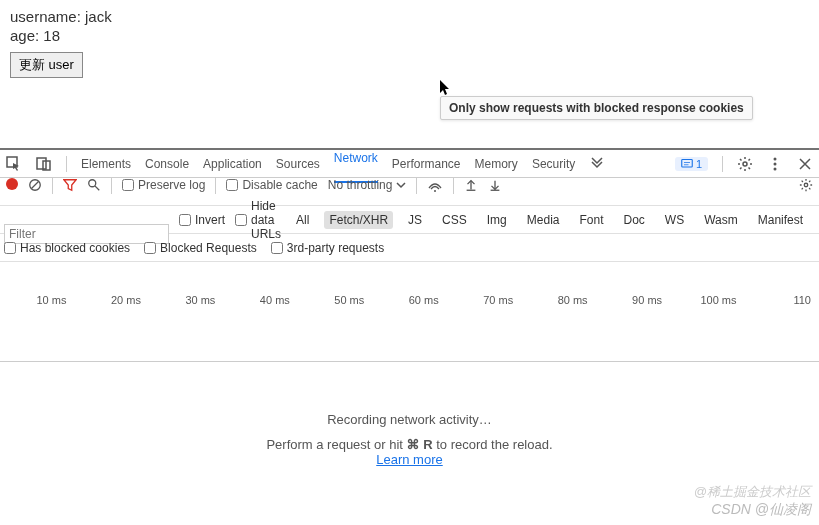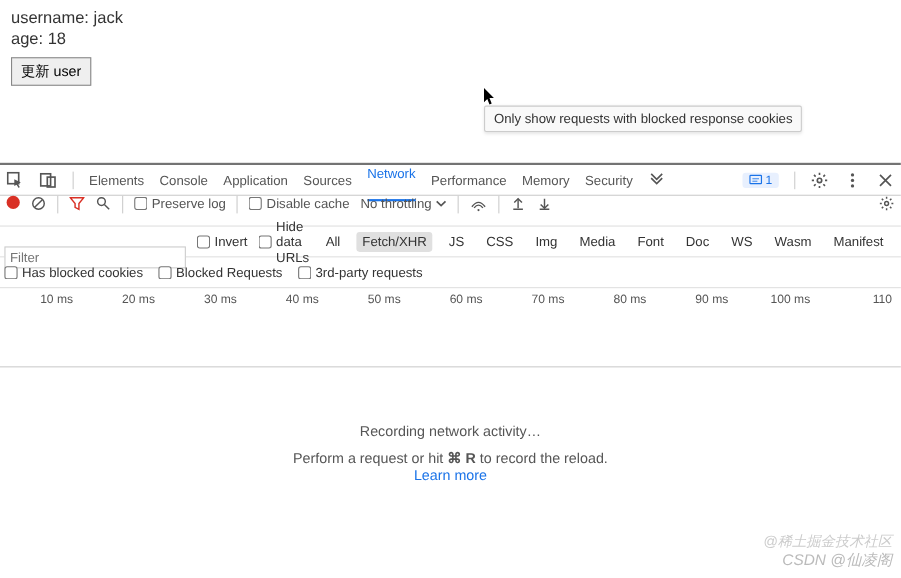--- a/index.html
+++ b/index.html
@@ -1,20 +1,20 @@
 <!DOCTYPE html>
 <html><head>
   <meta charset="utf-8">
   <style>
     * { margin: 0; padding: 0; box-sizing: border-box; font-family: -apple-system, BlinkMacSystemFont, "Segoe UI", Arial, sans-serif; }
     body { background: #fff; font-size: 13px; color: #333; width: 819px; height: 525px; overflow: hidden; position: relative; }
     .app { padding: 8px 10px; }
     .line { font-size: 15px; margin-bottom: 2px; }
     .btn-update { margin-top: 6px; padding: 3px 8px; border: 1px solid #888; background: #efefef; font-size: 13px; cursor: pointer; }
-    .tooltip { position: absolute; left: 440px; top: 96px; background: #f9f9f9; border: 1px solid #ccc; padding: 4px 8px; font-size: 12px; color: #333; border-radius: 2px; box-shadow: 0 1px 3px rgba(0,0,0,.1); }
+    .tooltip { position: absolute; left: 440px; top: 96px; background: #f9f9f9; border: 1px solid #ccc; padding: 4px 8px; font-size: 12px; color: #333; border-radius: 2px; box-shadow: 0 1px 3px rgba(0,0,0,.1); font-weight: bold; }
     .cursor { position: absolute; left: 440px; top: 80px; }
     .cursor svg { width: 12px; height: 16px; }
     .devtools { position: absolute; left: 0; right: 0; top: 148px; border-top: 2px solid #737373; background: #fff; }
     .tabbar { display: flex; align-items: center; height: 28px; border-bottom: 1px solid #ccc; padding: 0 6px; gap: 14px; font-size: 12px; color: #555; }
     .tabbar .icon { display: inline-flex; align-items: center; justify-content: center; width: 16px; height: 16px; }
     .tab { cursor: pointer; padding: 6px 0; }
     .tab.active { color: #1a73e8; border-bottom: 2px solid #1a73e8; padding-bottom: 16px; }
     .spacer { flex: 1; }
     .msgcount { display: flex; align-items: center; gap: 3px; background: #e8f0fe; color: #1a73e8; padding: 1px 6px; border-radius: 3px; font-size: 11px; }
     .toolbar { display: flex; align-items: flex-start; height: 28px; border-bottom: 1px solid #e0e0e0; padding: 0 6px; gap: 10px; font-size: 12px; color: #555; }
@@ -24,27 +24,27 @@
     .chk { display: flex; align-items: center; gap: 4px; }
     .chk input { width: 12px; height: 12px; }
     .throttle { display: flex; align-items: center; gap: 4px; }
     .dlup svg { width: 14px; height: 14px; }
     .toolbar-right { margin-left: auto; display: flex; align-items: center; gap: 8px; }
     .filterbar { display: flex; align-items: center; height: 28px; border-bottom: 1px solid #e0e0e0; padding: 0 4px; gap: 10px; font-size: 12px; color: #333; }
     .filter-input { width: 165px; height: 20px; border: 1px solid #ccc; padding: 0 4px; font-size: 12px; margin-top: 29px; }
     .type { cursor: pointer; padding: 2px 5px; border-radius: 3px; }
     .type.active { background: #e0e0e0; }
     .filterbar2 { display: flex; align-items: center; height: 28px; border-bottom: 1px solid #e0e0e0; padding: 0 4px; gap: 14px; font-size: 12px; color: #333; }
-    .timeline { height: 72px; border-bottom: 1px solid #ccc; position: relative; }
+    .timeline { height: 72px; border-bottom: 1px solid #ccc; position: relative; margin-top: 28px; }
     .tlabels { display: flex; font-size: 11px; color: #555; padding-top: 4px; }
     .tlabel { flex: 1; text-align: right; padding-right: 8px; }
     .empty { text-align: center; padding: 50px 0; color: #555; font-size: 13px; }
     .empty .l1 { margin-bottom: 10px; }
     .empty .l2 { }
-    .empty .link { color: #1a73e8; cursor: pointer; }
+    .empty .link { color: #1a73e8; text-decoration: underline; cursor: pointer; }
     .kbd { font-weight: bold; }
     .watermark { position: absolute; right: 8px; bottom: 6px; color: #bbb; font-size: 14px; font-style: italic; pointer-events: none; }
     .watermark2 { position: absolute; right: 8px; bottom: 24px; color: #ccc; font-size: 13px; font-style: italic; pointer-events: none; }
   </style>
 </head>
 <body>
 
 <div class="app">
   <div class="line">username: jack</div>
   <div class="line">age: 18</div>

